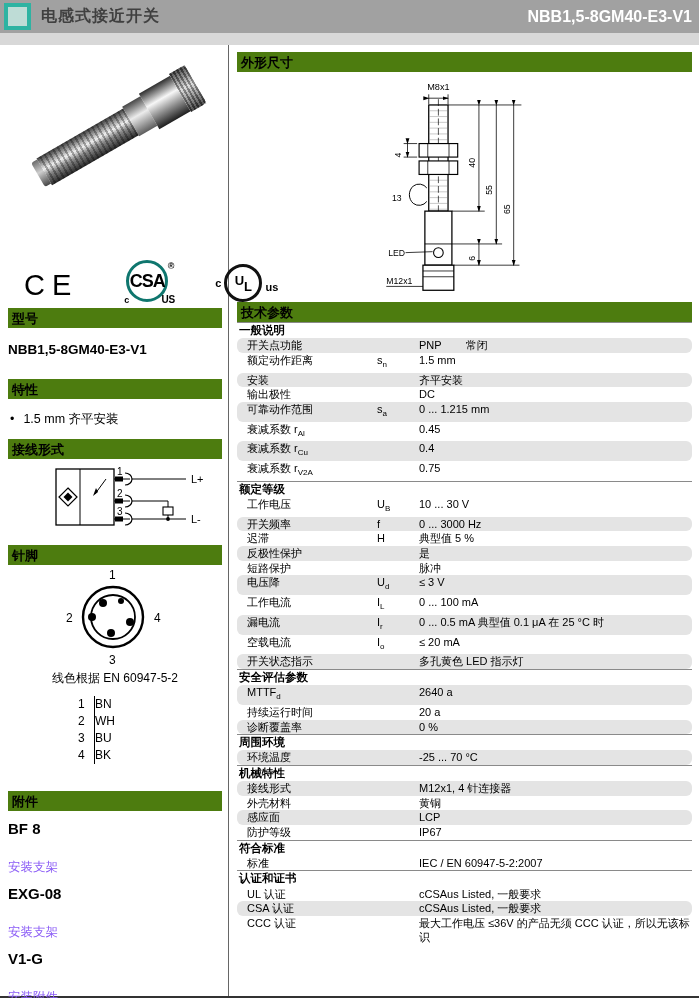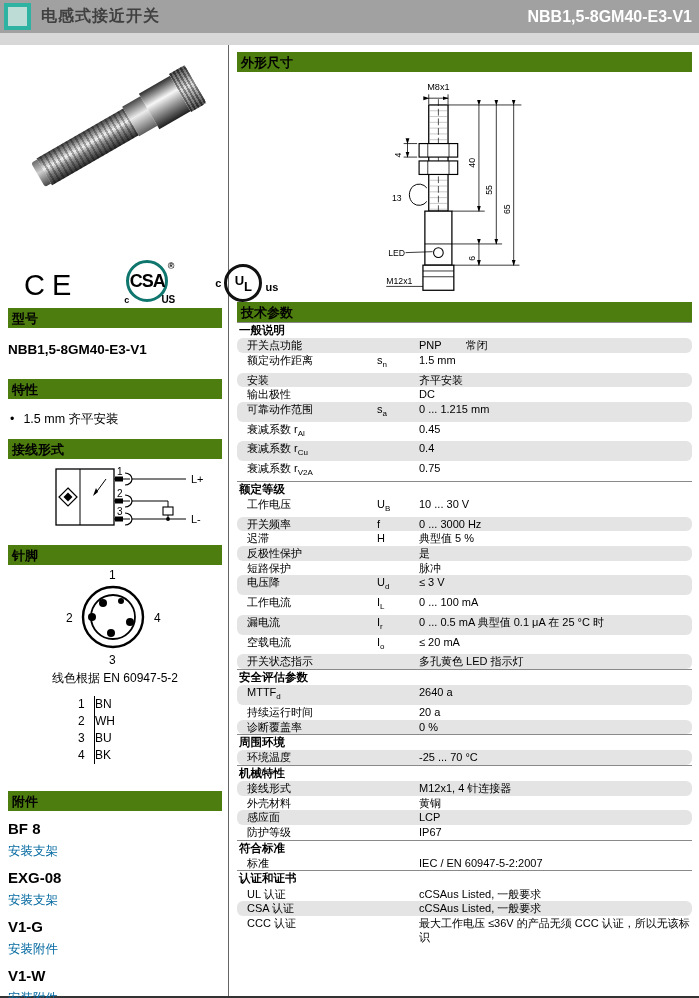--- a/index.html
+++ b/index.html
@@ -51,21 +51,21 @@
   .feature-item::before{content:"•";margin-right:9px;}
   .conn-svg{display:block;margin:2px 0 4px 0;}
   .pin-svg{display:block;margin:2px 0 0 0;}
   .pin-caption{text-align:center;font-size:12px;margin-top:3px;}
   .wire-table{width:126px;margin:9px auto 0 auto;font-size:12px;}
   .wire-row{display:grid;grid-template-columns:42px 84px;line-height:17px;}
   .wire-pin{text-align:left;padding-left:26px;}
   .wire-color{border-left:1px solid #000;}
   .acc-bar{margin-top:27px;}
   .acc-name{font-weight:bold;font-size:15px;margin-top:9px;}
-  .acc-desc{color:#0369a1;font-size:12.5px;margin-top:6px;}
+  .acc-desc{color:#8b5cf6;font-size:12.5px;margin-top:22px;}
   
   .dims-bar{margin-top:7px;}
   .dims-svg{display:block;margin:4px 0 0 95px;}
   .tech-bar{margin-top:4px;}
   .trow{display:grid;grid-template-columns:130px 42px auto;font-size:11px;line-height:14.6px;padding-left:10px;}
   .trow.shade{background:#e4e4e4;border-radius:6px;}
   .thead{font-weight:bold;font-size:11.5px;line-height:15.2px;padding-left:2px;border-top:1px solid #8a8a8a;}
   .tsym sub,.tlabel sub{font-size:8px;}
   .tval .v2{margin-left:24px;}
   svg text{font-family:"Liberation Sans",sans-serif;}

